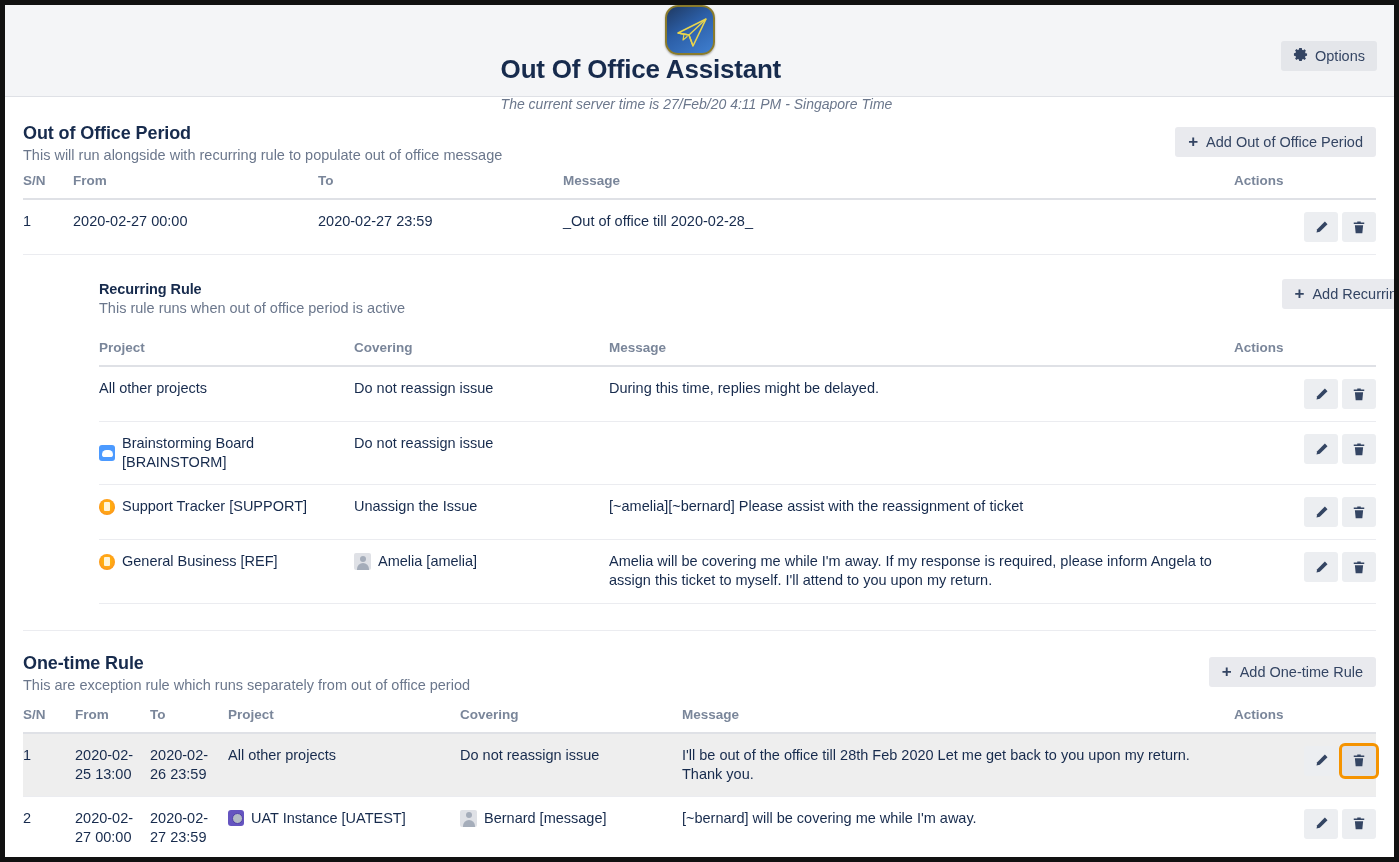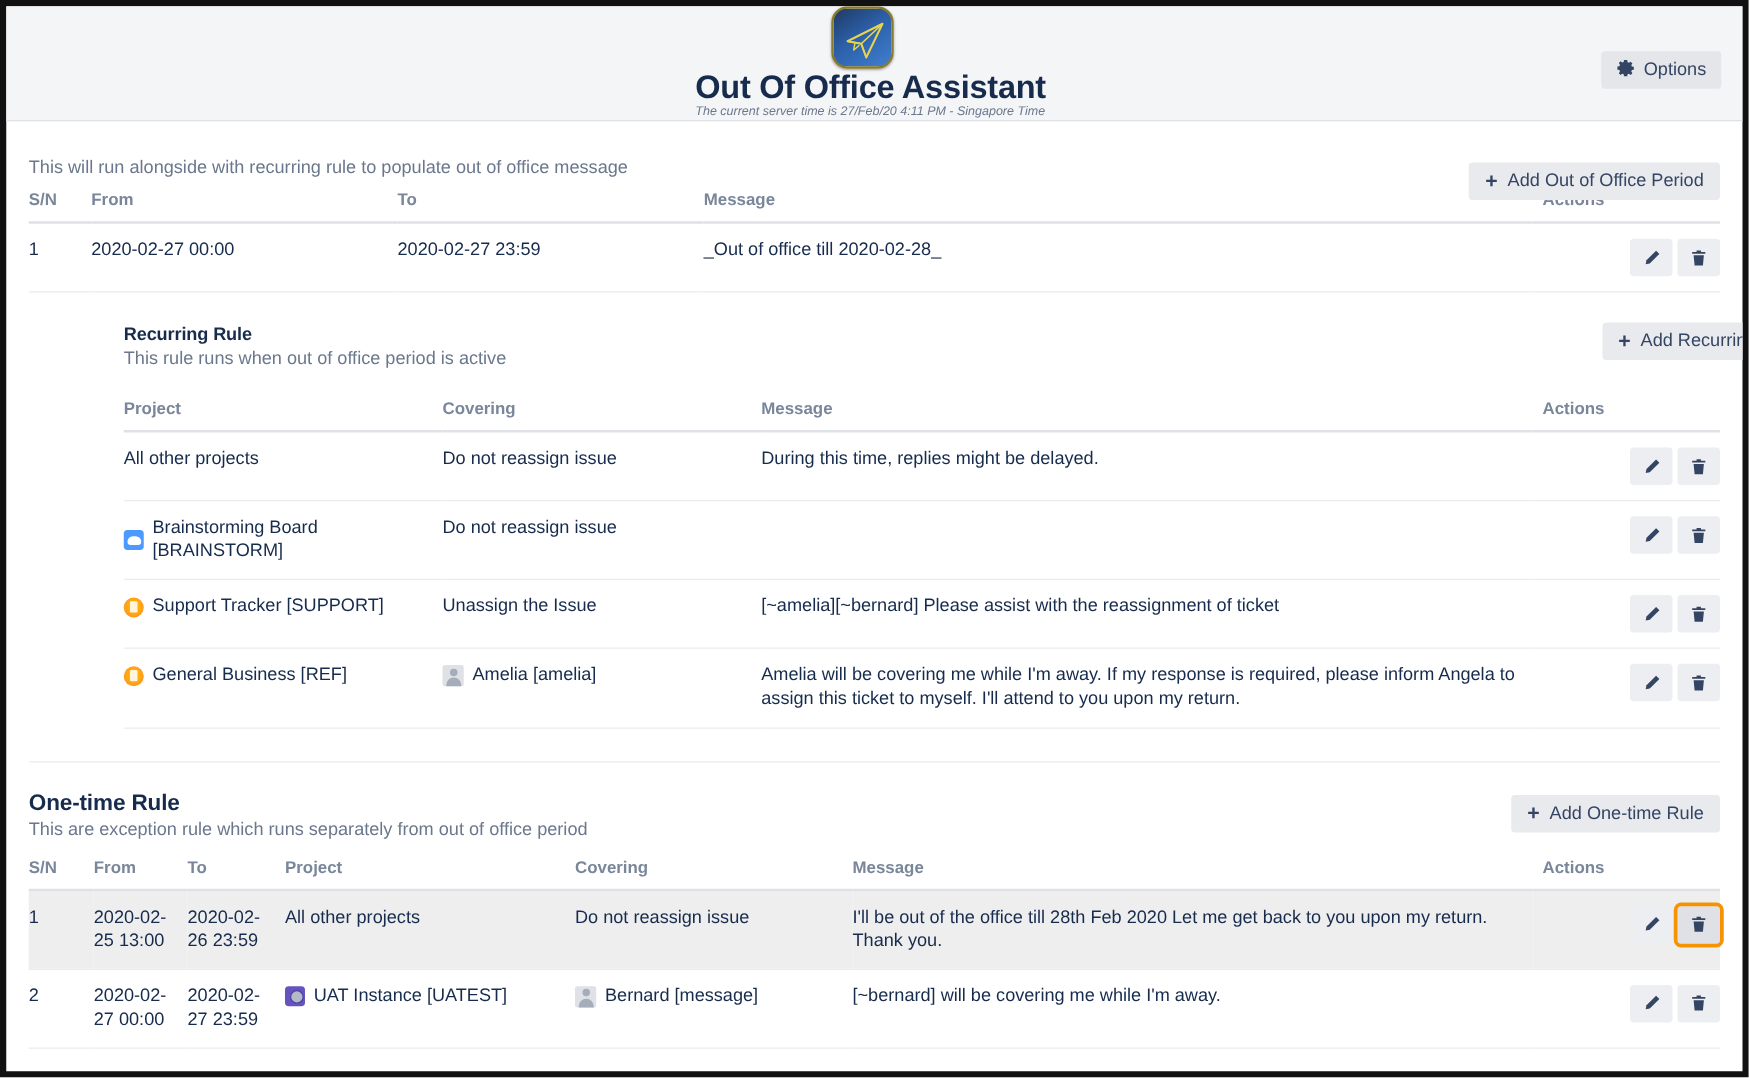--- a/index.html
+++ b/index.html
@@ -45,24 +45,24 @@
 
   .title-block { display: flex; flex-direction: column; justify-content: center; }
   .app-title {
     font-size: 26px;
     font-weight: bold;
     color: #172b4d;
     letter-spacing: -0.2px;
     line-height: 1.12;
   }
   .app-subtitle {
-    font-size: 10px;
+    font-size: 14px;
     font-style: italic;
     color: #6b778c;
-    margin-top: 0;
+    margin-top: 12px;
   }
 
   .options-btn {
     position: absolute;
     right: 17px; top: 36px;
     height: 30px;
     padding: 0 12px;
     background: #e4e6ea;
     border: none;
     border-radius: 3px;
@@ -217,20 +217,21 @@
         </svg>
       </span>
       <span>Options</span>
     </button>
   </div>
 
   <div class="content">
 
     <div class="section">
       <div class="sec-head">
+        <div class="sec-title">Out of Office Period</div>
         <div class="sec-desc">This will run alongside with recurring rule to populate out of office message</div>
         <button class="add-btn">
           <span class="plus">+</span>
           <span>Add Out of Office Period</span>
         </button>
       </div>
 
       <table>
         <thead>
           <tr>

